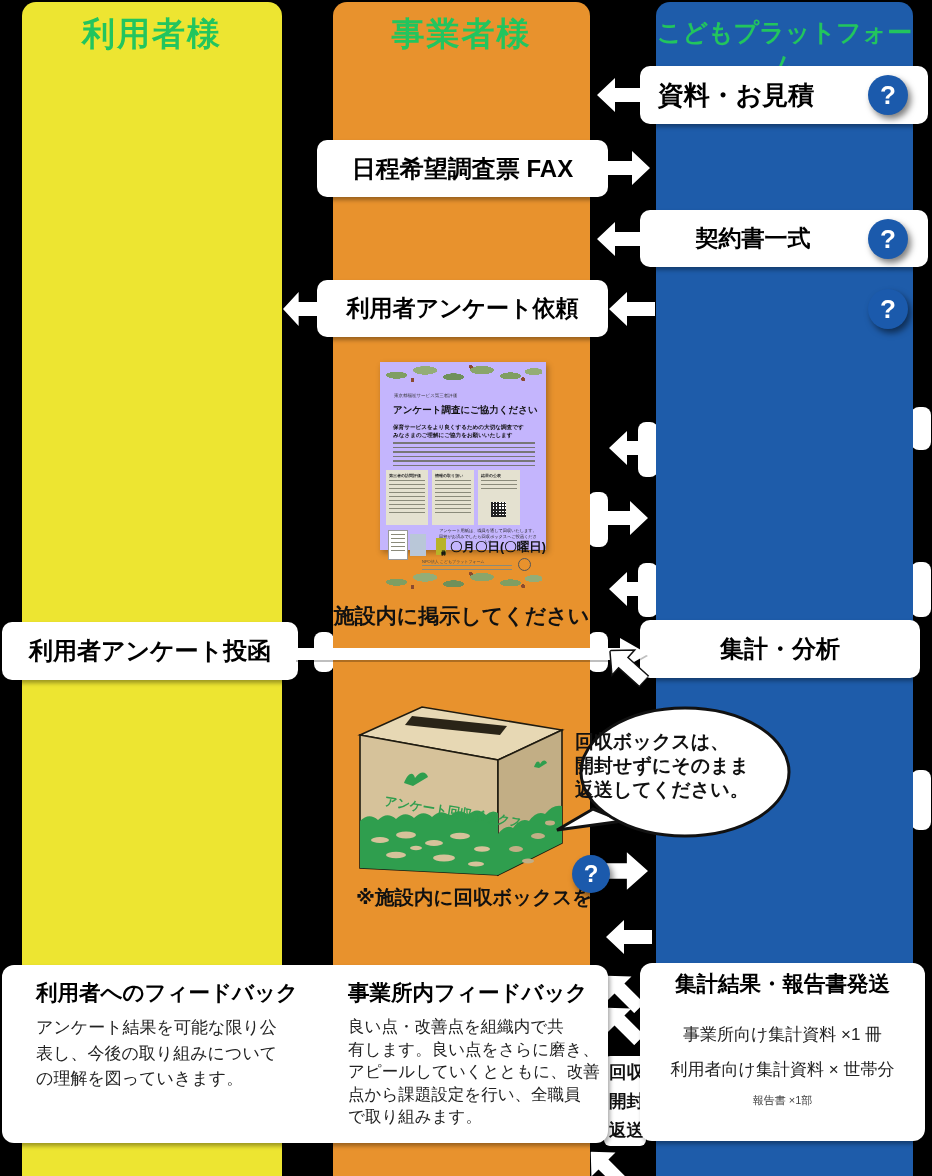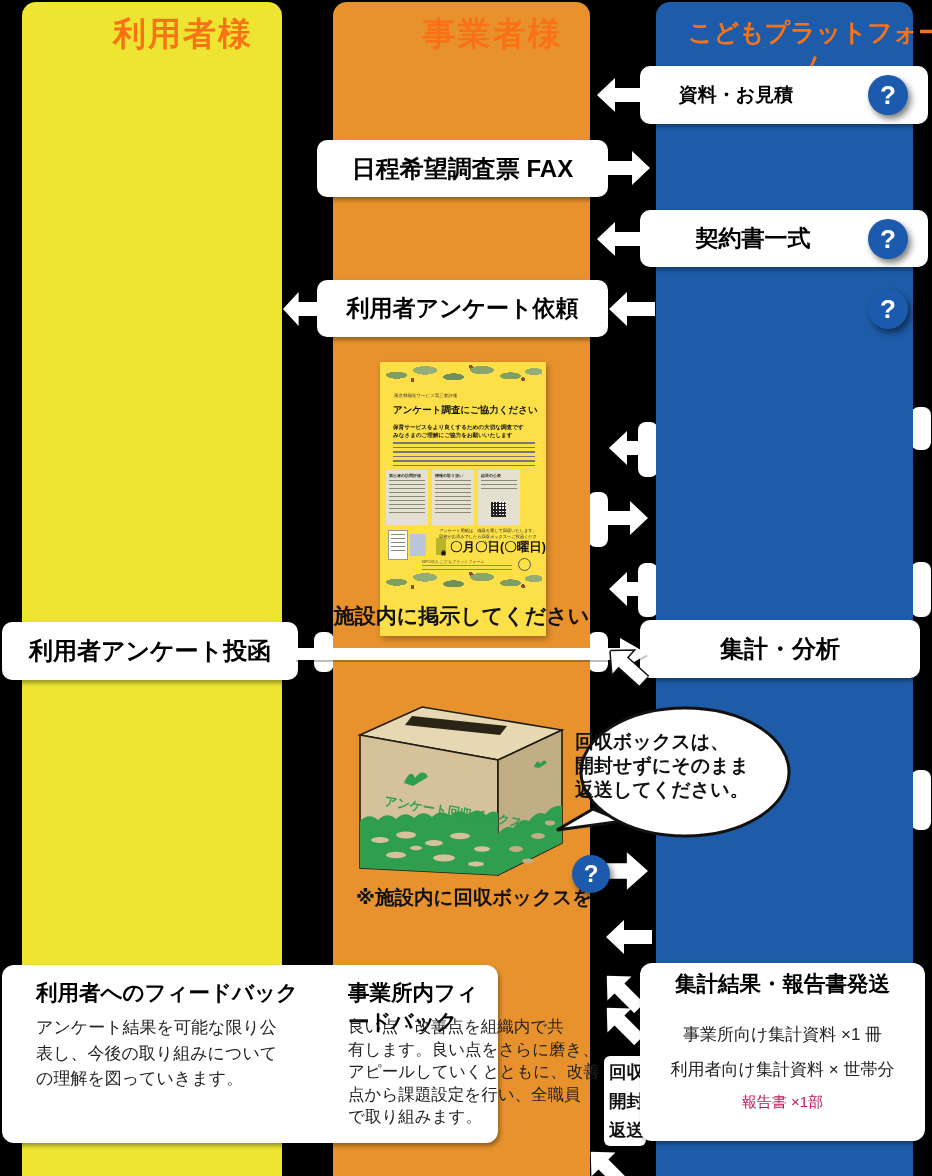--- a/index.html
+++ b/index.html
@@ -1,20 +1,20 @@
 <!DOCTYPE html>
 <html><head>
 <meta charset="utf-8">
 <style>
   html,body{margin:0;padding:0;background:#000;}
   #stage{position:relative;width:932px;height:1176px;background:#000;overflow:hidden;
          font-family:"Liberation Sans","DejaVu Sans",sans-serif;color:#111;}
   .abs{position:absolute;}
   .col{position:absolute;top:2px;height:1174px;border-radius:14px 14px 0 0;z-index:2;}
-  .col-head{position:absolute;width:100%;text-align:center;font-weight:bold;color:#f97316;z-index:3;margin-left:31px;}
+  .col-head{position:absolute;width:100%;text-align:center;font-weight:bold;color:#22c55e;z-index:3;}
   .tab{position:absolute;background:#fff;border-radius:8px;z-index:1;}
   .fbox{position:absolute;background:#fff;border-radius:10px;z-index:3;display:flex;
         align-items:center;justify-content:center;font-weight:bold;color:#000;
         box-shadow:2px 3px 4px rgba(0,0,0,.35);}
   .bigbox{position:absolute;background:#fff;border-radius:12px;z-index:4;box-shadow:2px 3px 4px rgba(0,0,0,.35);}
   .q{position:absolute;width:40px;height:40px;border-radius:50%;background:#1b5aac;color:#fff;
      display:flex;align-items:center;justify-content:center;font-weight:bold;font-size:26px;
      z-index:6;box-shadow:3px 4px 6px rgba(0,0,0,.5);cursor:pointer;}
   .ar{position:absolute;z-index:3;}
   .ar polygon{fill:#fff;}
@@ -55,21 +55,21 @@
   <div class="tab" style="left:911px;top:770px;width:20px;height:60px;"></div>
 
   <div class="col" style="left:22px;width:260px;background:#ede531;"></div>
   <div class="col" style="left:333px;width:257px;background:#e8922d;"></div>
   <div class="col" style="left:656px;width:257px;background:#1e5caa;"></div>
 
   <div class="col-head" style="left:22px;top:12px;width:260px;font-size:33px;letter-spacing:2px;">利用者様</div>
   <div class="col-head" style="left:333px;top:12px;width:257px;font-size:33px;letter-spacing:2px;">事業者様</div>
   <div class="col-head" style="left:656px;top:16px;width:257px;font-size:25px;">こどもプラットフォーム</div>
 
-  <div class="fbox" style="left:640px;top:66px;width:288px;height:58px;font-size:19px;padding-right:96px;box-sizing:border-box;">資料・お見積</div>
+  <div class="fbox" style="left:640px;top:66px;width:288px;height:58px;font-size:26px;padding-right:96px;box-sizing:border-box;">資料・お見積</div>
   <div class="fbox" style="left:317px;top:140px;width:291px;height:57px;font-size:24px;">日程希望調査票 FAX</div>
   <div class="fbox" style="left:640px;top:210px;width:288px;height:57px;font-size:23px;padding-right:62px;box-sizing:border-box;">契約書一式</div>
   <div class="fbox" style="left:317px;top:280px;width:291px;height:57px;font-size:23px;">利用者アンケート依頼</div>
   <div class="fbox" style="left:2px;top:622px;width:296px;height:58px;font-size:24px;">利用者アンケート投函</div>
   <div class="fbox" style="left:640px;top:620px;width:280px;height:58px;font-size:24px;">集計・分析</div>
 
   <svg class="ar" style="left:597px;top:75px;" width="46" height="40" viewBox="0 0 46 40">
       <polygon points="0,20 18,3 18,13 46,13 46,27 18,27 18,37"></polygon>
     </svg>
   <svg class="ar" style="left:604px;top:148px;" width="46" height="40" viewBox="0 0 46 40">
@@ -116,21 +116,21 @@
     </svg>
   <svg class="ar" style="left:584px;top:1148px;transform:rotate(45deg);" width="46" height="40" viewBox="0 0 46 40">
       <polygon points="0,20 18,3 18,13 46,13 46,27 18,27 18,37"></polygon>
     </svg>
 
   <div class="q" style="left:868px;top:75px;">?</div>
   <div class="q" style="left:868px;top:219px;">?</div>
   <div class="q" style="left:868px;top:289px;">?</div>
   <div class="q" style="left:572px;top:855px;width:38px;height:38px;font-size:24px;">?</div>
 
-  <div class="abs" style="left:380px;top:362px;width:166px;height:274px;background:#fde047;z-index:3;box-shadow:2px 3px 6px rgba(0,0,0,.3);">
+  <div class="abs" style="left:380px;top:362px;width:166px;height:188px;background:#c4b5fd;z-index:3;box-shadow:2px 3px 6px rgba(0,0,0,.3);">
     <div class="floral" style="top:0;"></div>
     <div class="abs" style="left:14px;top:31px;font-size:4.5px;color:#333;">東京都福祉サービス第三者評価</div>
     <div class="abs" style="left:13px;top:42px;font-size:9.5px;font-weight:bold;">アンケート調査にご協力ください</div>
     <div class="abs" style="left:13px;top:61px;font-size:5.6px;font-weight:bold;line-height:8px;white-space:pre-line;">保育サービスをより良くするための大切な調査です
 みなさまのご理解にご協力をお願いいたします</div>
     <div class="abs plines" style="left:13px;top:80px;width:142px;height:25px;"></div>
     <div class="card" style="left:6px;">
       <div class="card-h">第三者の訪問評価</div>
       <div class="card-l plines-lite"></div>
     </div>
@@ -193,32 +193,32 @@
     <ellipse cx="132" cy="75" rx="104" ry="64" fill="#fff" stroke="#111" stroke-width="3"></ellipse>
   </svg>
   <div class="abs" style="left:575px;top:730px;width:220px;font-size:19px;font-weight:bold;line-height:24px;white-space:pre-line;z-index:5;">回収ボックスは、
 開封せずにそのまま
 返送してください。</div>
 
   <div class="abs" style="left:604px;top:1056px;width:42px;height:90px;background:#fff;border-radius:6px;overflow:hidden;z-index:3;font-size:17.5px;font-weight:bold;line-height:29px;padding:2px 0 0 5px;box-sizing:border-box;white-space:pre-line;">回収
 開封
 返送</div>
 
-  <div class="bigbox" style="left:2px;top:965px;width:496px;height:178px;">
+  <div class="bigbox" style="left:2px;top:965px;width:606px;height:178px;">
     <div class="abs title" style="left:34px;top:13px;">利用者へのフィードバック</div>
     <div class="abs body-text" style="left:34px;top:50px;width:260px;">アンケート結果を可能な限り公
 表し、今後の取り組みについて
 の理解を図っていきます。</div>
     <div class="abs title" style="left:346px;top:13px;">事業所内フィードバック</div>
     <div class="abs body-text" style="left:346px;top:50px;width:258px;font-size:16.5px;line-height:22.5px;">良い点・改善点を組織内で共
 有します。良い点をさらに磨き、
 アピールしていくとともに、改善
 点から課題設定を行い、全職員
 で取り組みます。</div>
   </div>
   <div class="bigbox" style="left:640px;top:963px;width:285px;height:178px;text-align:center;">
     <div class="abs title" style="left:0;top:6px;width:100%;">集計結果・報告書発送</div>
     <div class="abs" style="left:0;top:60px;width:100%;font-size:17px;color:#222;">事業所向け集計資料 ×1 冊</div>
     <div class="abs" style="left:0;top:95px;width:100%;font-size:17px;color:#222;">利用者向け集計資料 × 世帯分</div>
-    <div class="abs" style="left:0;top:130px;width:100%;font-size:15px;color:#be185d;">報告書 ×1部</div>
+    <div class="abs" style="left:0;top:130px;width:100%;font-size:11px;color:#404040;">報告書 ×1部</div>
   </div>
 
 </div>
 
 </body></html>

